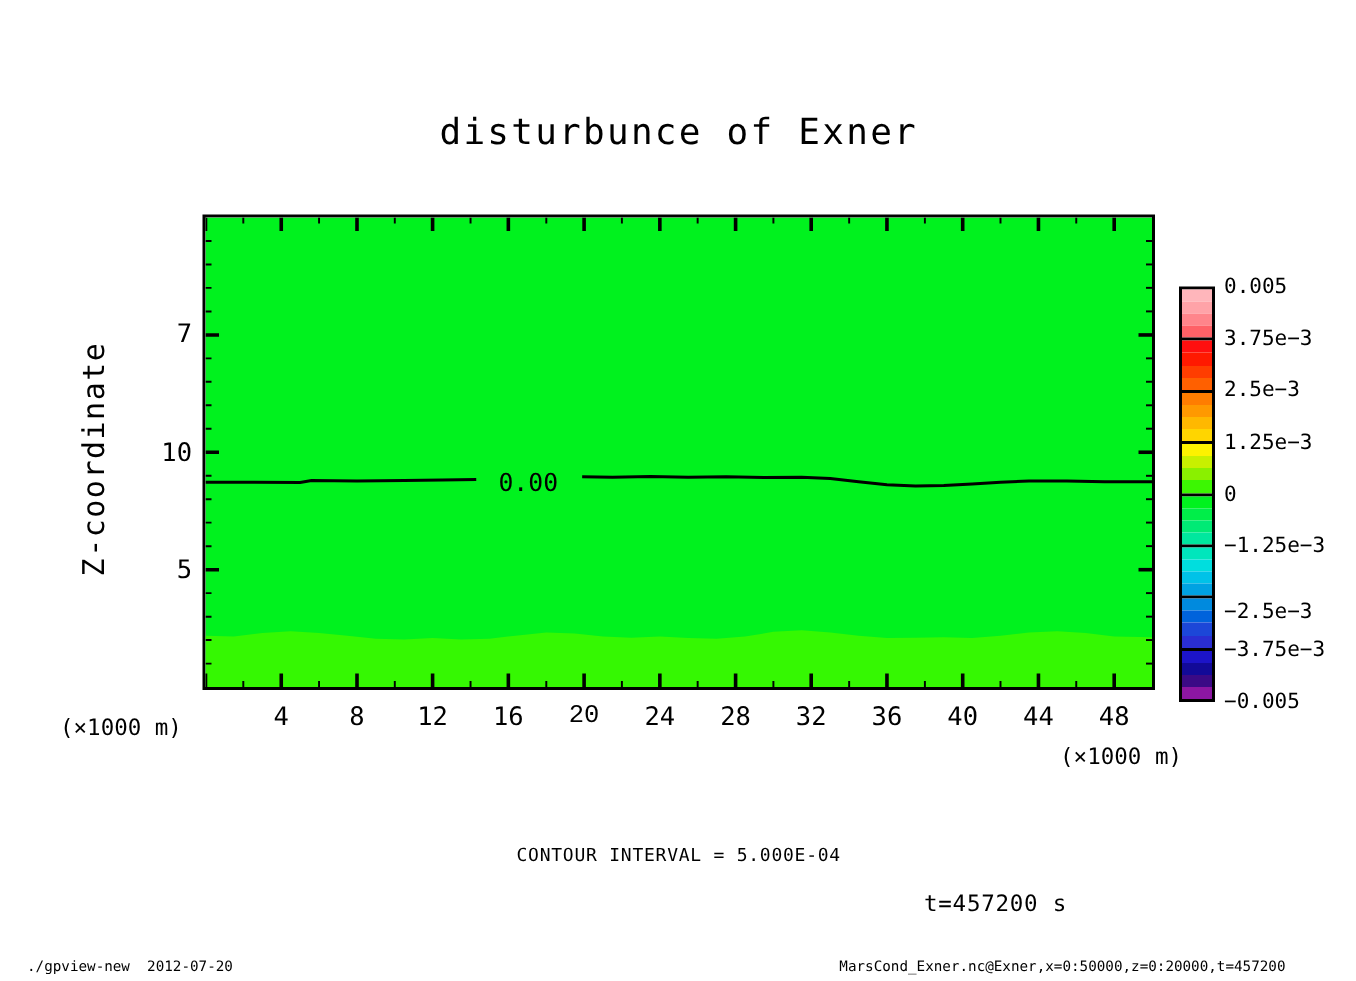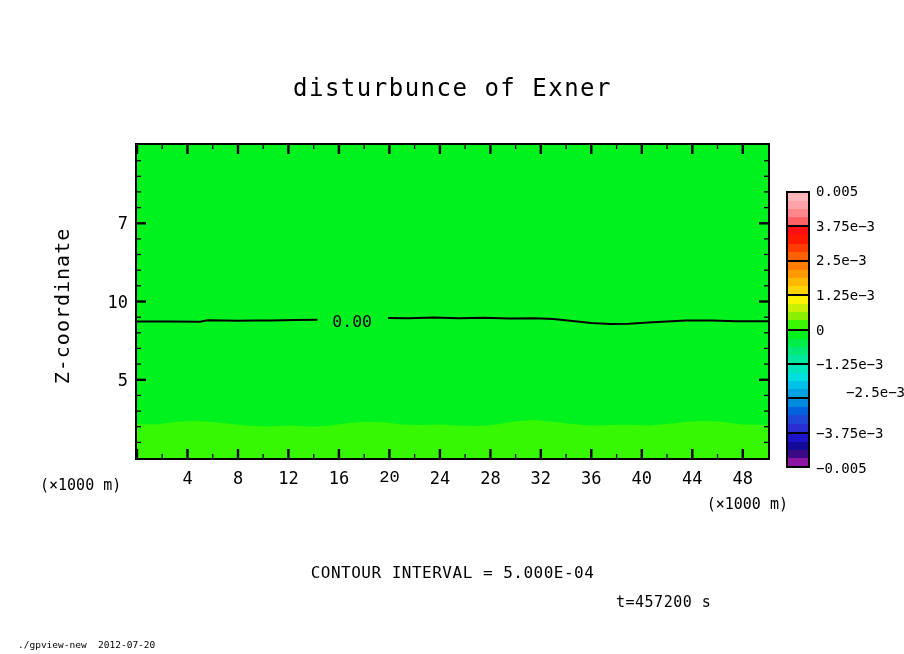--- a/index.html
+++ b/index.html
@@ -21,21 +21,21 @@
     left:62px;top:306px;transform:translate(-50%,-50%) rotate(-90deg);
     font-size:20px;letter-spacing:1px;white-space:nowrap;
   }
   .y-ticklabels{left:84px;top:145px;width:44px;height:313px;}
   .y-ticklabels span{position:absolute;left:0;width:100%;text-align:right;font-size:17px;line-height:20px;}
   .x-ticklabels{left:137px;top:468px;width:631px;height:22px;}
   .x-ticklabels span{position:absolute;top:0;transform:translateX(-50%);font-size:17px;line-height:20px;}
   .y-units{left:40px;top:476px;font-size:15px;white-space:nowrap;}
   .x-units{left:658px;top:495px;width:130px;text-align:right;font-size:15px;white-space:nowrap;}
   .x-axis-label{left:135px;top:515px;width:635px;text-align:center;font-size:20px;letter-spacing:1px;}
-  .contour-note{left:135px;top:563px;width:635px;text-align:center;font-size:16px;letter-spacing:0.5px;white-space:nowrap;}
+  .contour-note{left:135px;top:563px;width:635px;text-align:center;font-size:12px;letter-spacing:0.5px;white-space:nowrap;}
   .time-note{left:616px;top:593px;font-size:15px;letter-spacing:0.5px;white-space:nowrap;}
   .footer-left{left:18px;top:639px;font-size:9.5px;white-space:pre;}
   .footer-right{left:554px;top:639px;width:303px;text-align:right;font-size:9.5px;white-space:nowrap;}
   .colorbar{
     left:786px;top:191px;width:24px;height:277px;
     border:2px solid #000;box-sizing:border-box;
     display:flex;flex-direction:column;
   }
   .cb-seg{flex:1;display:flex;flex-direction:column;}
   .cb-seg + .cb-seg{border-top:2px solid #000;}
@@ -227,20 +227,21 @@
         <div class="cb-band" style="background: rgb(140, 22, 162);"></div>
       </div>
     </div>
   <div class="abs cb-labels" id="cb-labels">
       <span style="top: 0px;">0.005</span>
       <span style="top: 34.6px;">3.75e−3</span>
       <span style="top: 69.3px;">2.5e−3</span>
       <span style="top: 103.9px;">1.25e−3</span>
       <span style="top: 138.5px;">0</span>
       <span style="top: 173.1px;">−1.25e−3</span>
-      <span style="top: 201px; margin-left: 30px;">−2.5e−3</span>
+      <span style="top: 217px;">−2.5e−3</span>
       <span style="top: 242.4px;">−3.75e−3</span>
       <span style="top: 277px;">−0.005</span>
     </div>
 
   <div class="abs footer-left">./gpview-new  2012-07-20</div>
+  <div class="abs footer-right">MarsCond_Exner.nc@Exner,x=0:50000,z=0:20000,t=457200</div>
 
 </div>
 
 </body></html>

